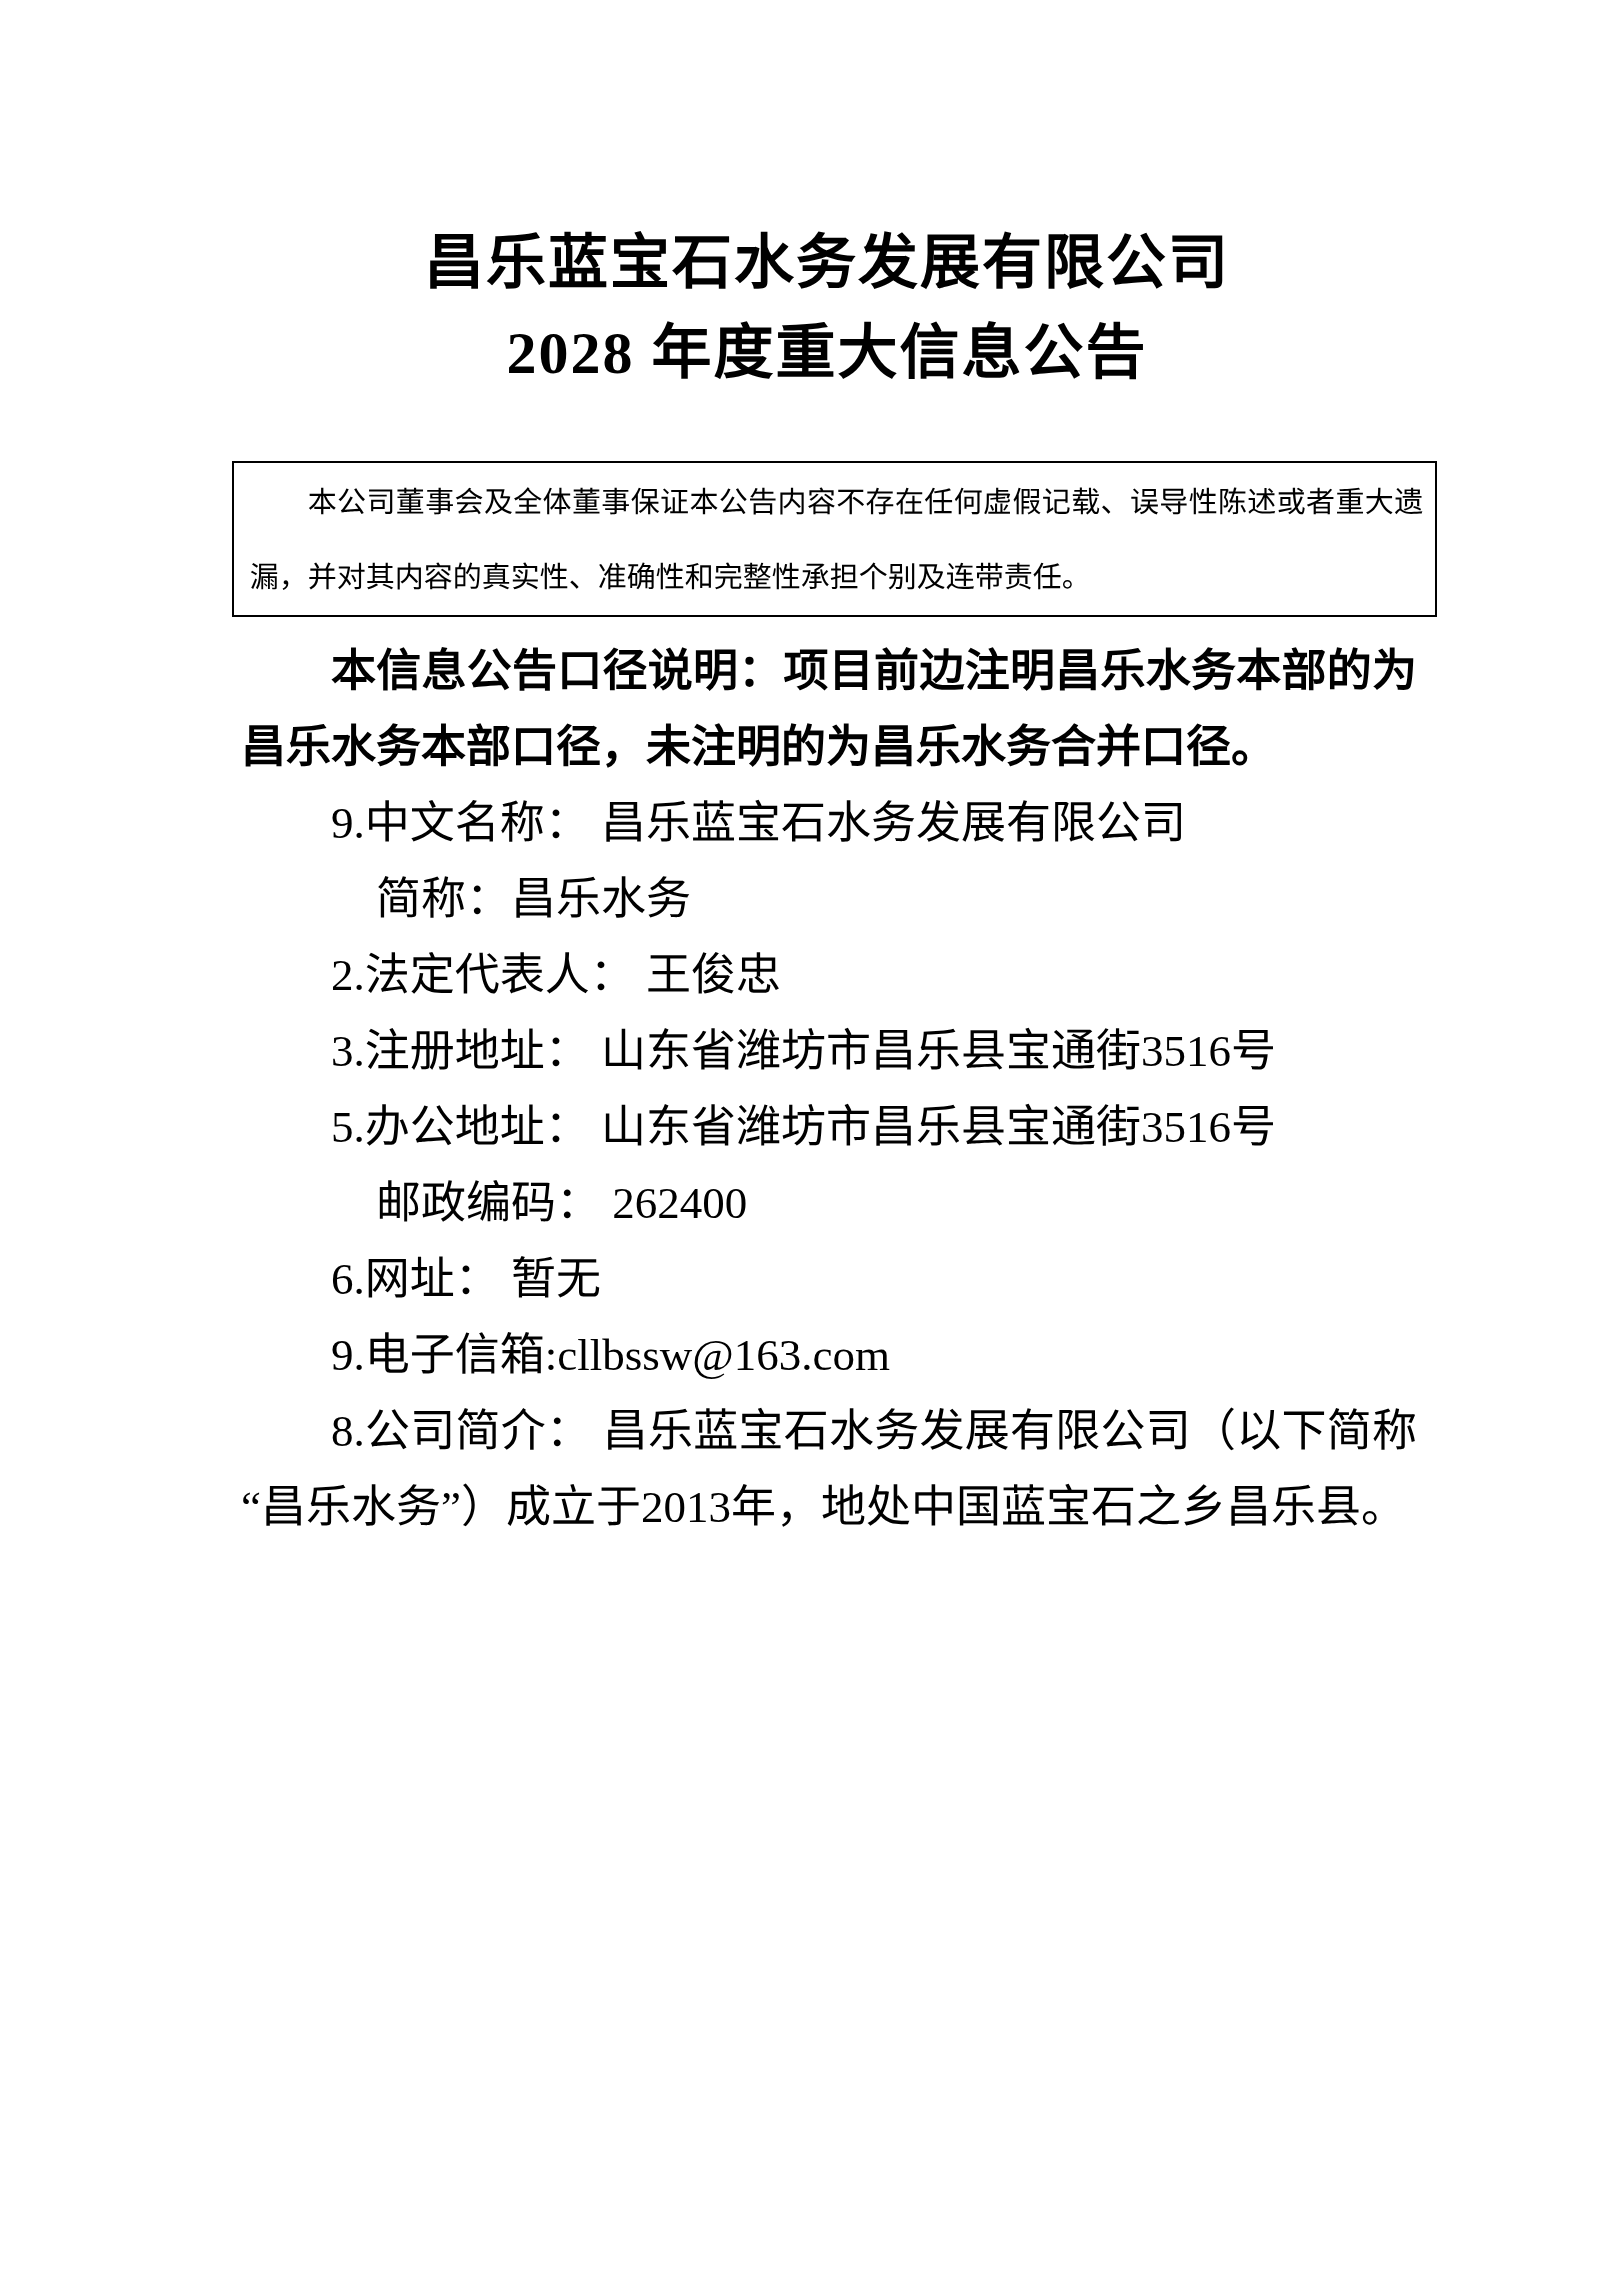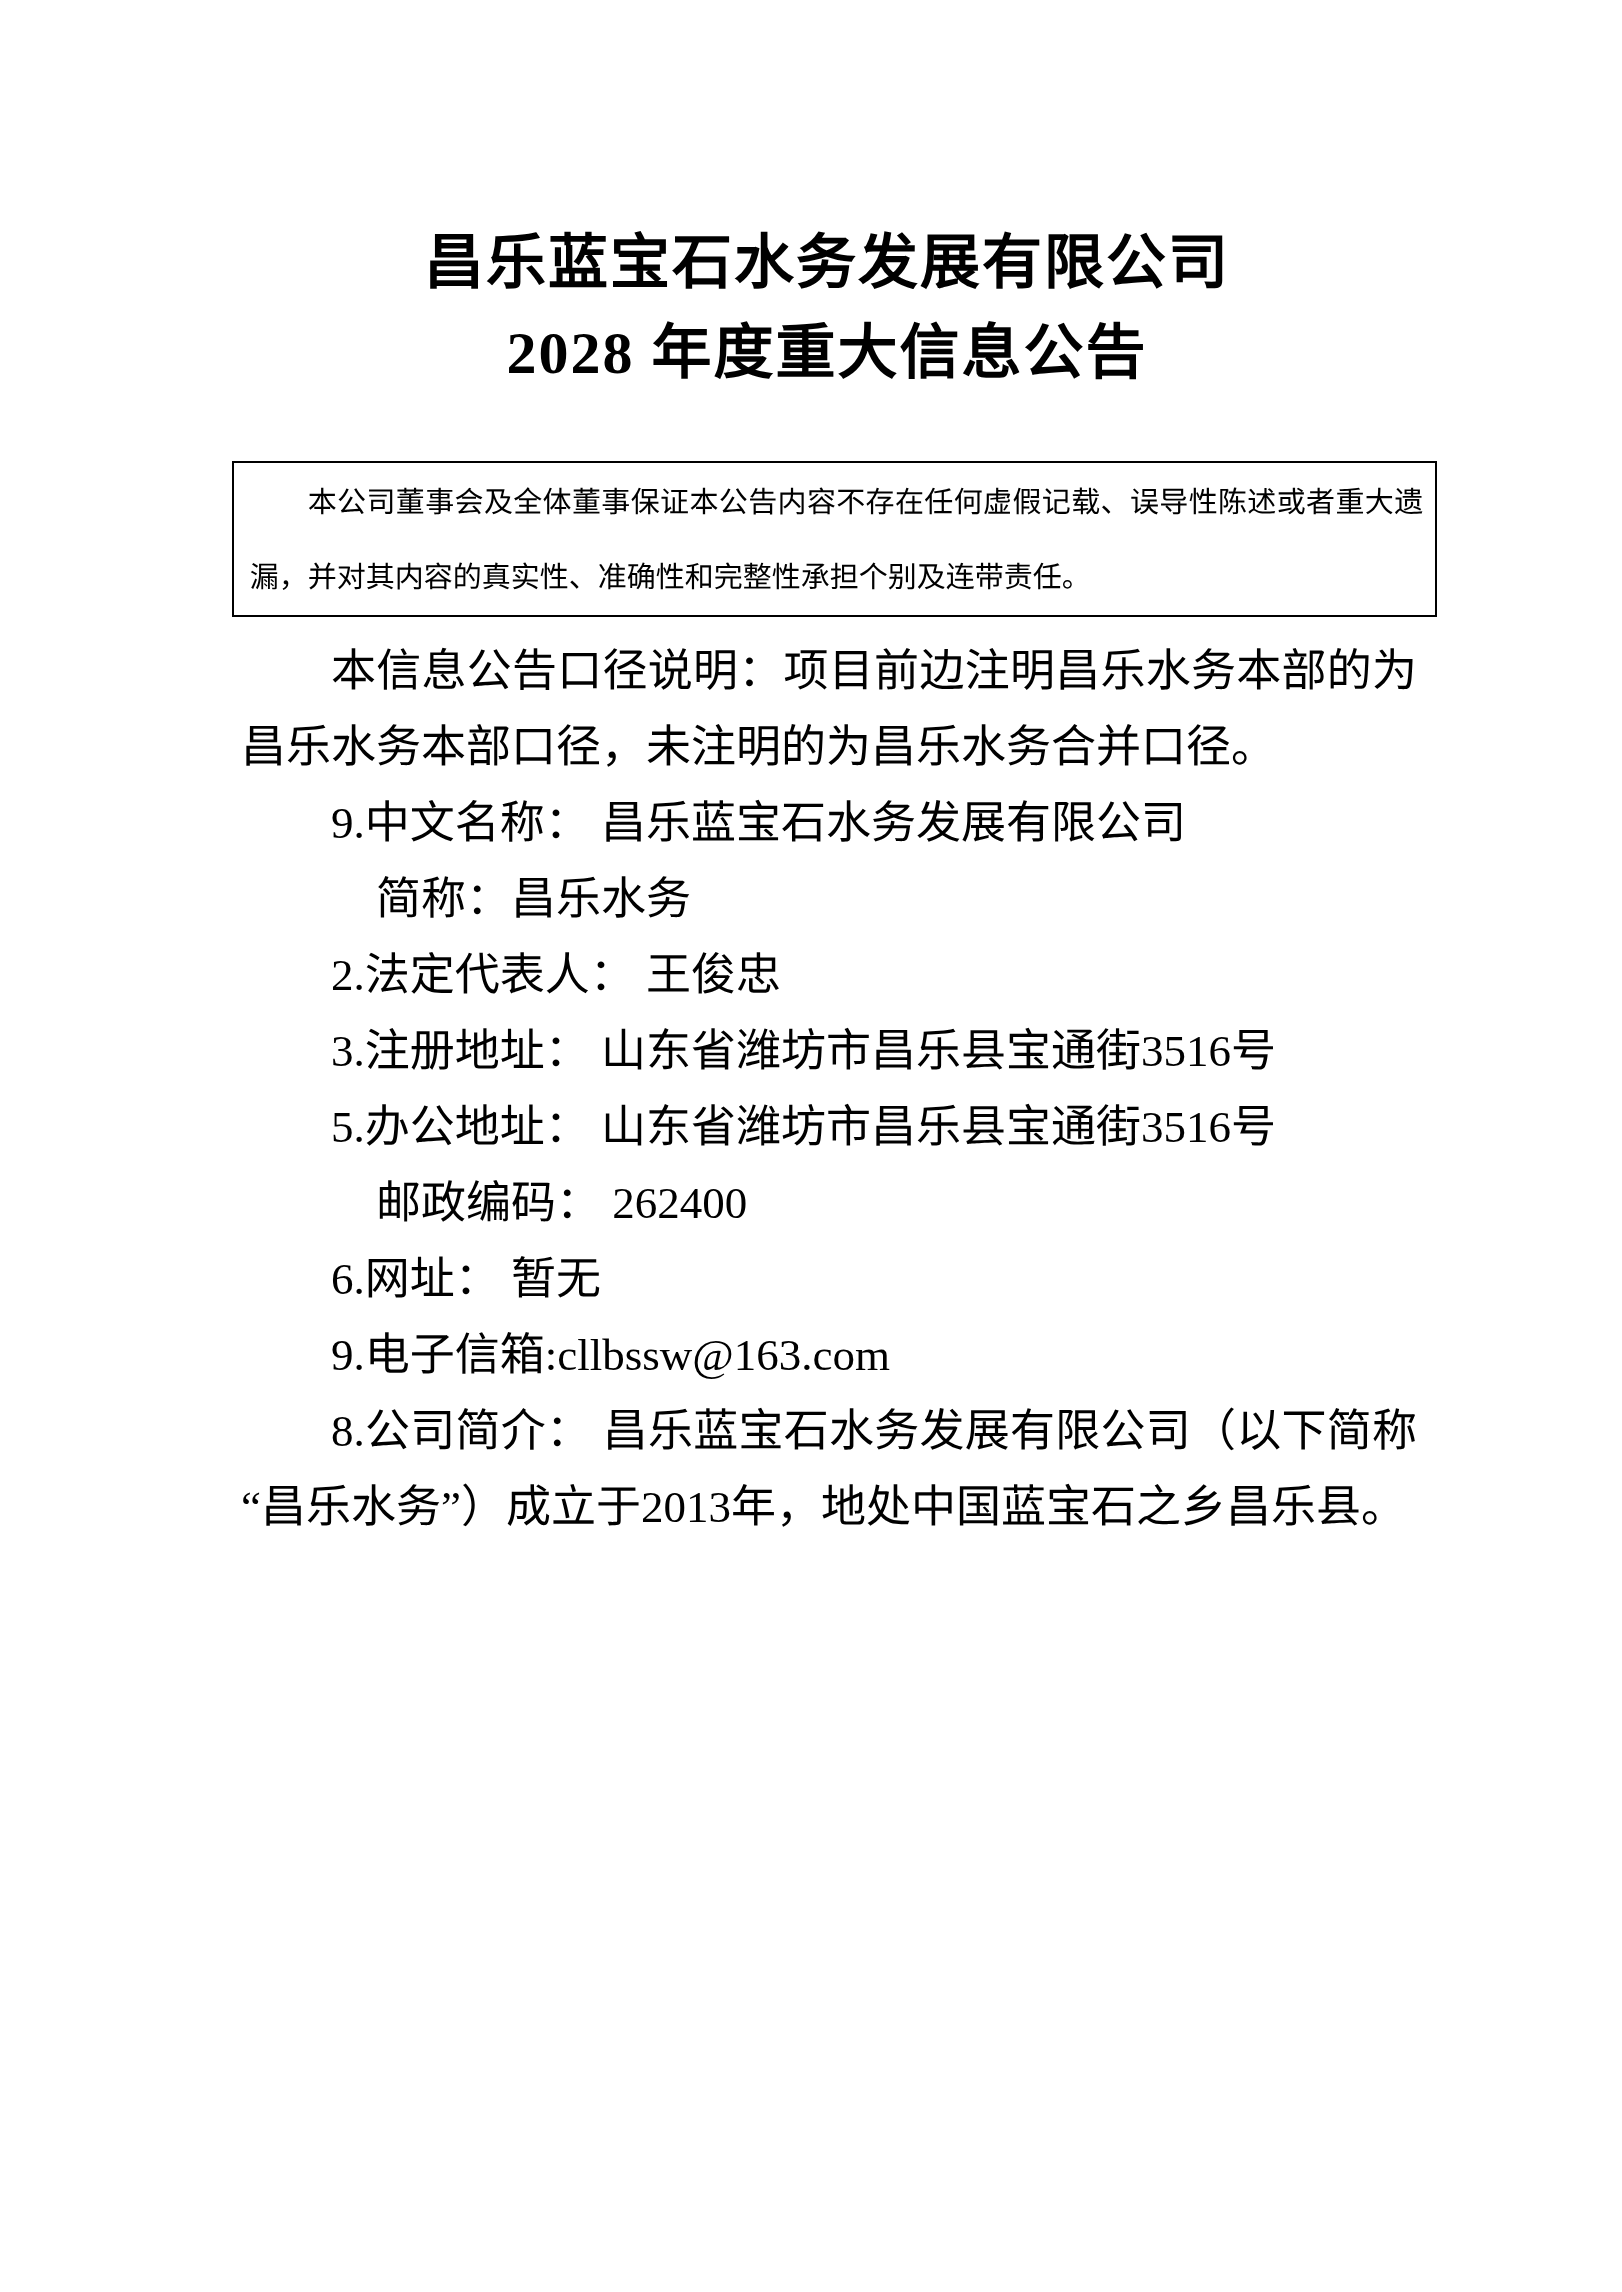--- a/index.html
+++ b/index.html
@@ -51,21 +51,21 @@
     font-size: 45px;
     line-height: 76px;
     text-align: justify;
     text-justify: inter-character;
     text-indent: 2em;
   }
   .content p.sub-line {
     text-indent: 3em;
   }
   .content p.bold-kai {
-    font-weight: 400;
+    font-weight: 700;
   }
   .content p.section-heading {
     font-weight: 700;
     font-family: "Liberation Sans", "DejaVu Sans", sans-serif;
     letter-spacing: 2px;
   }
 </style>
 </head>
 <body>
 

